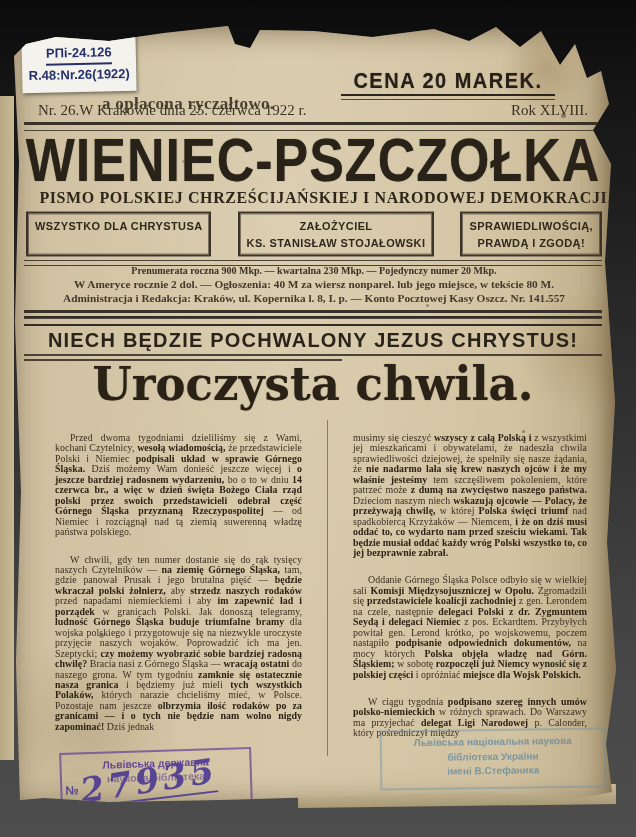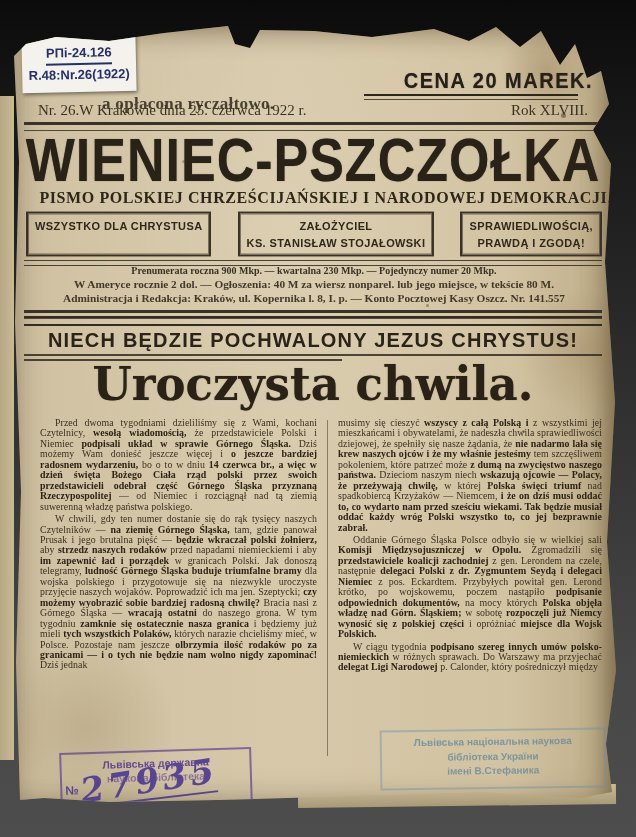--- a/index.html
+++ b/index.html
@@ -25,21 +25,21 @@
   .specks{position:absolute;left:0;top:0;width:3px;height:3px;border-radius:50%;background:rgba(55,42,24,.55);
     box-shadow:548px 92px 0 1px rgba(55,42,24,.45), 412px 282px 0 0 rgba(55,42,24,.4), 86px 612px 0 1px rgba(55,42,24,.35), 508px 408px 0 0 rgba(55,42,24,.4), 168px 138px 0 0 rgba(55,42,24,.3);}
   .catalog-label{
     position:absolute;left:8px;top:13px;width:114px;height:57px;background:#f4f2ec;
     transform:rotate(-1.2deg);box-shadow:1px 2px 4px rgba(0,0,0,.45);
     display:flex;flex-direction:column;align-items:center;justify-content:center;
     font-family:"Liberation Sans",sans-serif;font-weight:bold;font-size:13px;color:#25306b;line-height:1.5;
   }
   .catalog-label .u{border-bottom:2px solid #25306b;padding-bottom:1px;}
   .franking{position:absolute;left:88px;top:72px;font-size:17px;font-weight:bold;color:#4a4031;letter-spacing:.3px;}
-  .price-block{position:absolute;right:25px;top:47px;width:244px;text-align:right;}
+  .price-block{position:absolute;right:48px;top:47px;width:244px;text-align:center;}
   .price-text{font-family:"Liberation Sans",sans-serif;font-weight:bold;font-size:20px;letter-spacing:1.5px;color:#262019;transform:scaleY(1.08);text-shadow:0 0 1px rgba(38,32,25,.5);}
   .price-rule{margin:2px auto 0;width:88%;height:3px;border-top:2px solid #2c261d;border-bottom:1px solid rgba(44,38,29,.8);}
   .issue-row{position:absolute;left:24px;right:30px;top:80px;display:flex;align-items:baseline;font-size:15px;color:#3a3124;}
   .issue-row .mid{flex:1;}
   .rule-double{position:absolute;left:10px;right:16px;height:5px;border-top:3px solid #393228;border-bottom:1px solid rgba(57,50,40,.85);}
   .rule-thin2{position:absolute;left:10px;right:16px;height:4px;border-top:1px solid rgba(57,50,40,.9);border-bottom:1px solid rgba(57,50,40,.9);}
   .masthead{position:absolute;left:0;right:6px;top:102px;text-align:center;white-space:nowrap;
     font-family:"Liberation Sans",sans-serif;font-weight:bold;font-size:52px;letter-spacing:1px;color:#292218;
     transform:scaleY(1.18);transform-origin:top center;text-shadow:0 0 1px rgba(41,34,24,.6);}
   .subtitle{position:absolute;left:0;right:6px;top:167px;text-align:right;font-weight:bold;font-size:16px;letter-spacing:.6px;color:#2e2719;}
@@ -54,21 +54,21 @@
   .banner-rule-top{height:6px;border-top:2px solid #332c22;border-bottom:2px solid #332c22;}
   .banner-text{text-align:center;font-family:"Liberation Sans",sans-serif;font-weight:bold;font-size:20px;letter-spacing:1.2px;color:#2a231a;padding:3px 0 2px;transform:scaleY(1.05);}
   .banner-rules-bottom div{height:2px;background:rgba(51,44,34,.85);margin-bottom:3px;}
   .banner-rules-bottom div:last-child{width:55%;}
   .article-title{position:absolute;left:0;right:6px;top:336px;text-align:center;
     font-family:"DejaVu Serif",serif;font-weight:bold;font-size:45px;color:#2b2217;transform:scaleY(1.02);text-shadow:0 0 1px rgba(43,34,23,.55);}
   .columns{position:absolute;left:24px;right:14px;top:394px;height:340px;display:flex;overflow:hidden;}
   .col{width:281px;}
   .col-right{flex:1;}
   .divider{width:1px;background:rgba(70,60,42,.55);margin:4px 8px 0 8px;}
-  .col p{margin:2px;text-align:justify;text-indent:15px;font-size:9.9px;line-height:10.45px;color:#3a2f20;letter-spacing:.05px;}
+  .col p{margin:17px;text-align:justify;text-indent:15px;font-size:9.9px;line-height:10.45px;color:#3a2f20;letter-spacing:.05px;}
   .col p.no-indent{text-indent:0;}
   .col b{color:#2c2315;}
   .stamp-left{position:absolute;left:46px;top:728px;width:188px;height:50px;border:2px solid rgba(92,62,150,.75);
     transform:rotate(-1.8deg);color:#5c3e96;text-align:center;font-family:"Liberation Sans",sans-serif;font-weight:bold;font-size:10.5px;line-height:1.35;padding-top:4px;opacity:.92;}
   .stamp-left .faded{opacity:.65;}
   .hand-number{position:absolute;left:18px;top:6px;font-family:"DejaVu Serif",serif;font-style:italic;font-weight:bold;font-size:34px;color:#4e3a92;transform:rotate(-7deg);letter-spacing:4px;}
   .hand-underline{position:absolute;left:20px;top:46px;width:136px;height:2px;background:#4e3a92;transform:rotate(-5deg);}
   .hand-no{position:absolute;left:3px;top:28px;font-size:12px;color:#4e3a92;}
   .stamp-right{position:absolute;left:366px;top:707px;width:222px;height:52px;border:2px solid rgba(105,145,165,.5);
     transform:rotate(-0.8deg);color:rgba(95,135,158,.88);text-align:center;font-family:"Liberation Sans",sans-serif;font-weight:bold;font-size:10px;line-height:1.45;padding-top:4px;opacity:.85;}

